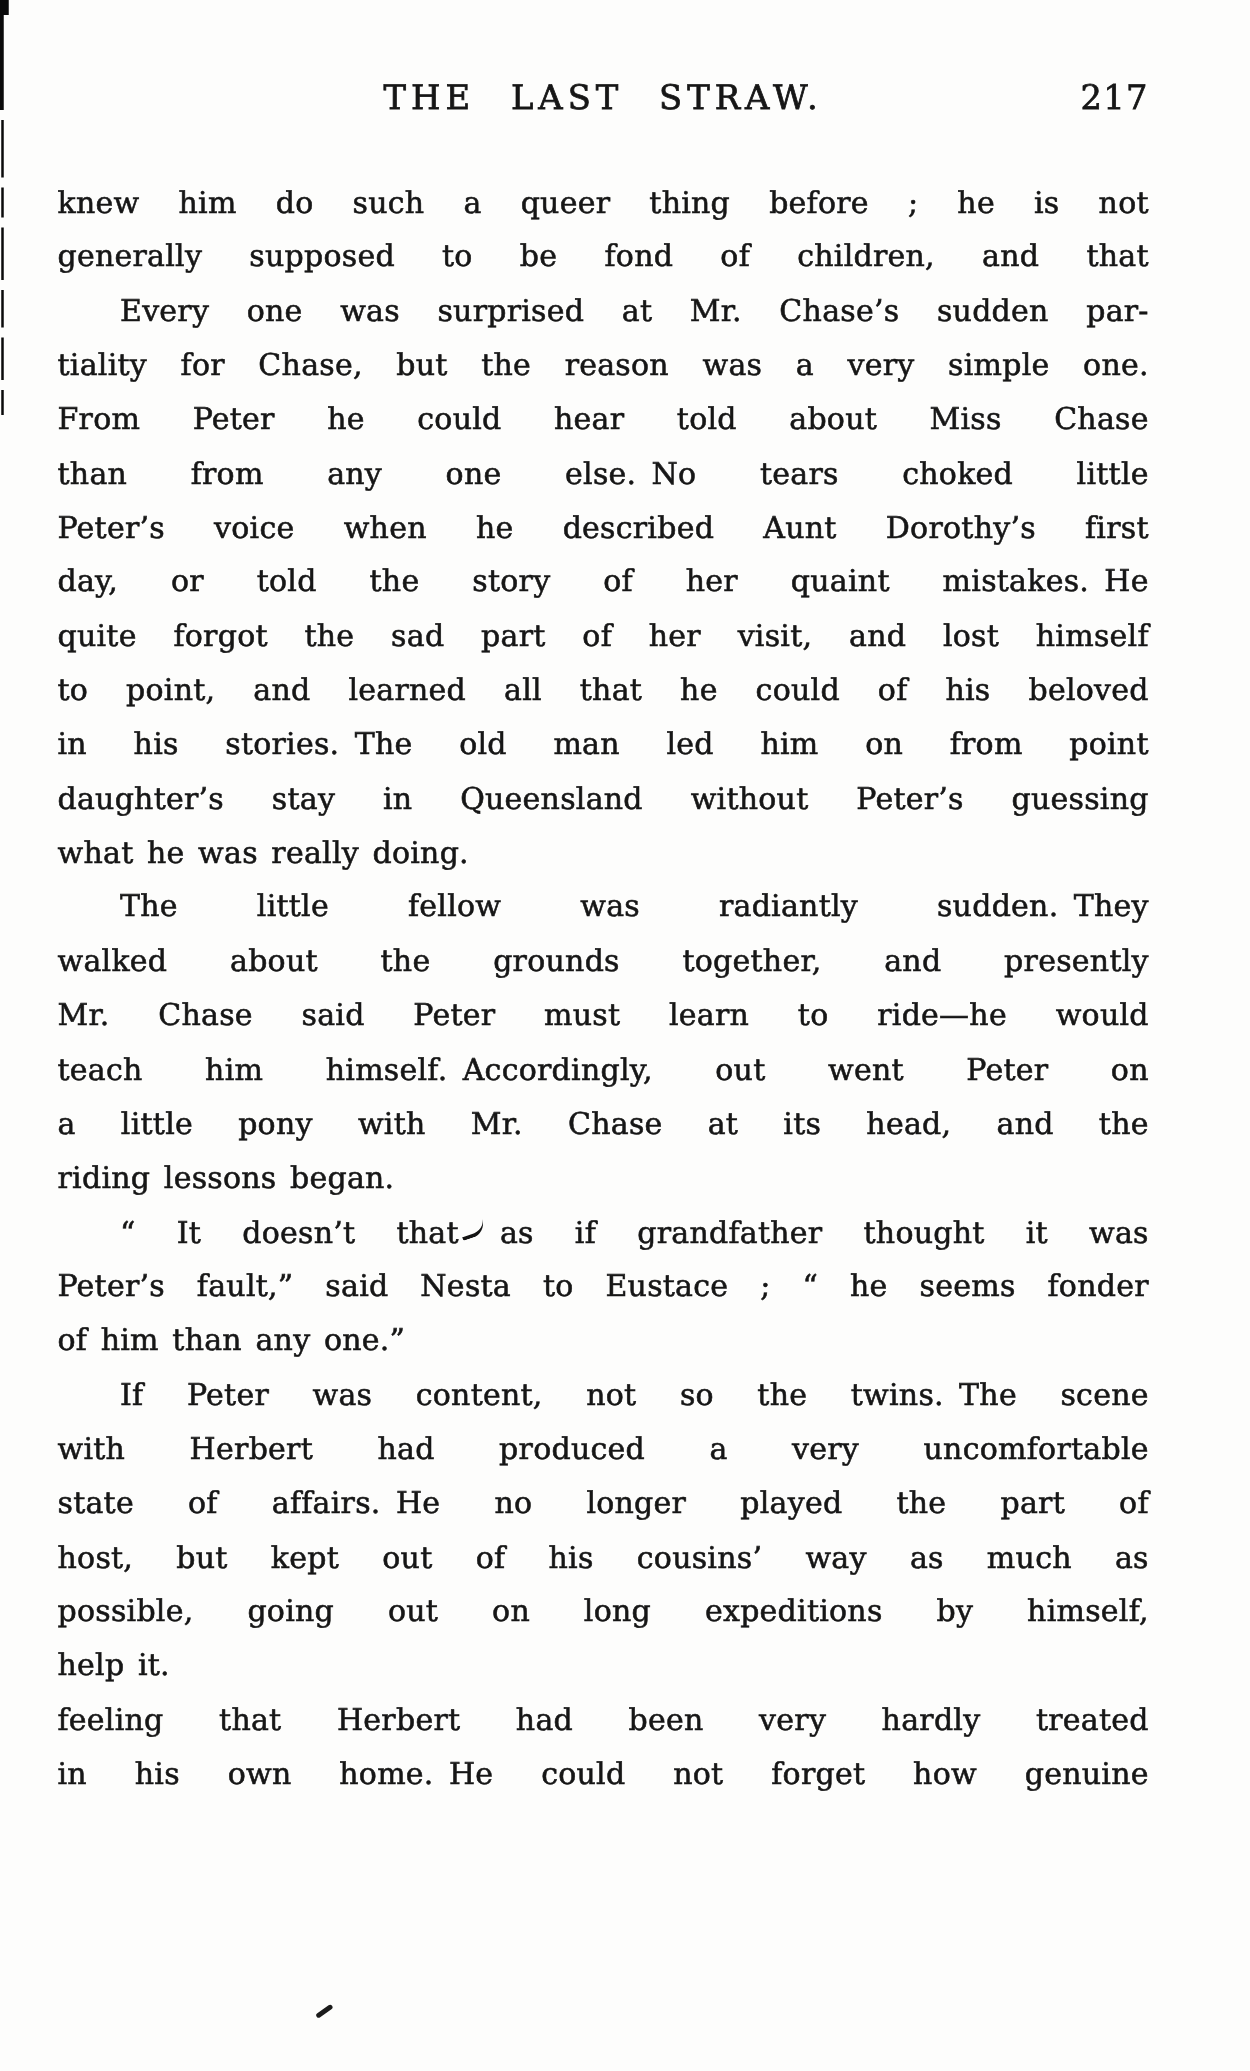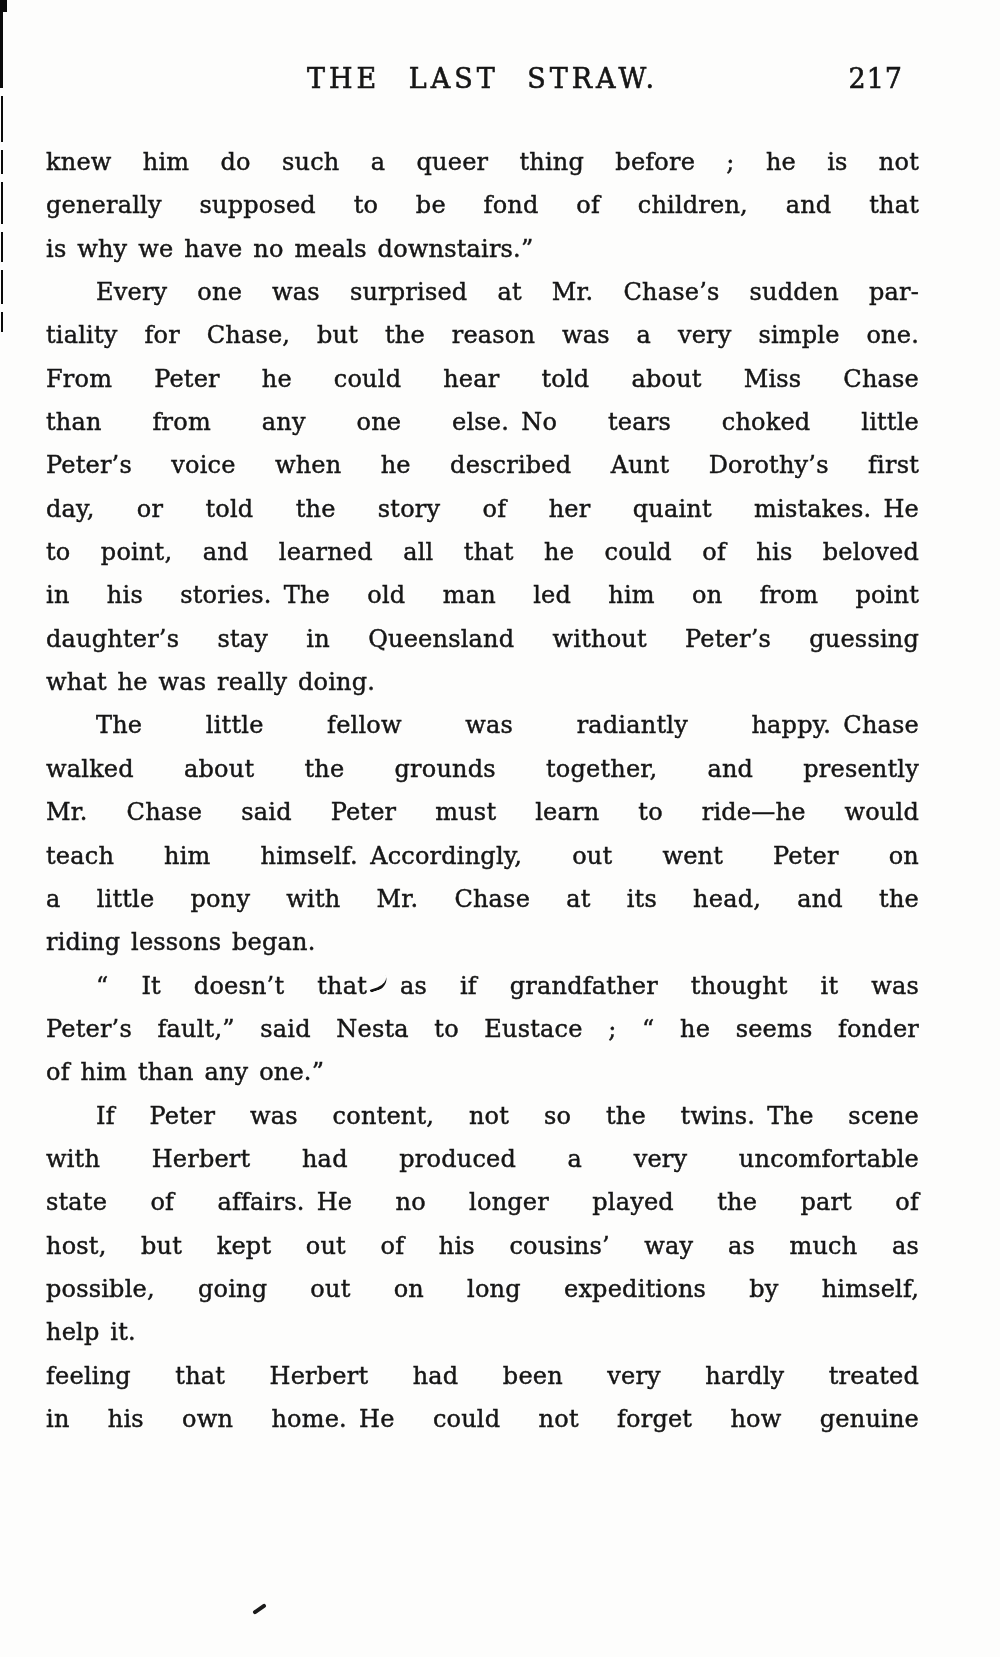--- a/index.html
+++ b/index.html
@@ -33,21 +33,21 @@
     font-size: 27px;
     line-height: 34px;
     font-weight: 400;
     letter-spacing: 4px;
     word-spacing: 16px;
     -webkit-text-stroke: 0.6px #161616;
     white-space: nowrap;
   }
   .page-number {
     position: absolute;
-    right: 16px;
+    right: 0;
     top: 0;
     font-size: 27px;
     line-height: 34px;
     letter-spacing: 1px;
     -webkit-text-stroke: 0.6px #161616;
   }
   
   .text-block {
     position: absolute;
     left: 46px;
@@ -99,32 +99,32 @@
 <div class="sheet">
 
   <header class="page-header">
     <div class="running-title">THE LAST STRAW.</div>
     <div class="page-number">217</div>
   </header>
 
   <main class="text-block" id="text-block">
       <div class="line">knew him do such a queer thing before ; he is not</div>
       <div class="line">generally supposed to be fond of children, and that</div>
-      <div class="line flush">is why we have no meals downstairs.”</div>
       <div class="line indent">Every one was surprised at Mr. Chase’s sudden par-</div>
       <div class="line">tiality for Chase, but the reason was a very simple one.</div>
       <div class="line">From Peter he could hear told about Miss Chase</div>
       <div class="line">than from any one else. No tears choked little</div>
       <div class="line">Peter’s voice when he described Aunt Dorothy’s first</div>
       <div class="line">day, or told the story of her quaint mistakes. He</div>
+      <div class="line">quite forgot the sad part of her visit, and lost himself</div>
       <div class="line">to point, and learned all that he could of his beloved</div>
       <div class="line">in his stories. The old man led him on from point</div>
       <div class="line">daughter’s stay in Queensland without Peter’s guessing</div>
       <div class="line flush">what he was really doing.</div>
-      <div class="line indent">The little fellow was radiantly happy. Chase</div>
+      <div class="line indent">The little fellow was radiantly sudden. They</div>
       <div class="line">walked about the grounds together, and presently</div>
       <div class="line">Mr. Chase said Peter must learn to ride—he would</div>
       <div class="line">teach him himself. Accordingly, out went Peter on</div>
       <div class="line">a little pony with Mr. Chase at its head, and the</div>
       <div class="line flush">riding lessons began.</div>
       <div class="line indent">“ It doesn’t that as if grandfather thought it was</div>
       <div class="line">Peter’s fault,” said Nesta to Eustace ; “ he seems fonder</div>
       <div class="line flush">of him than any one.”</div>
       <div class="line indent">If Peter was content, not so the twins. The scene</div>
       <div class="line">with Herbert had produced a very uncomfortable</div>

